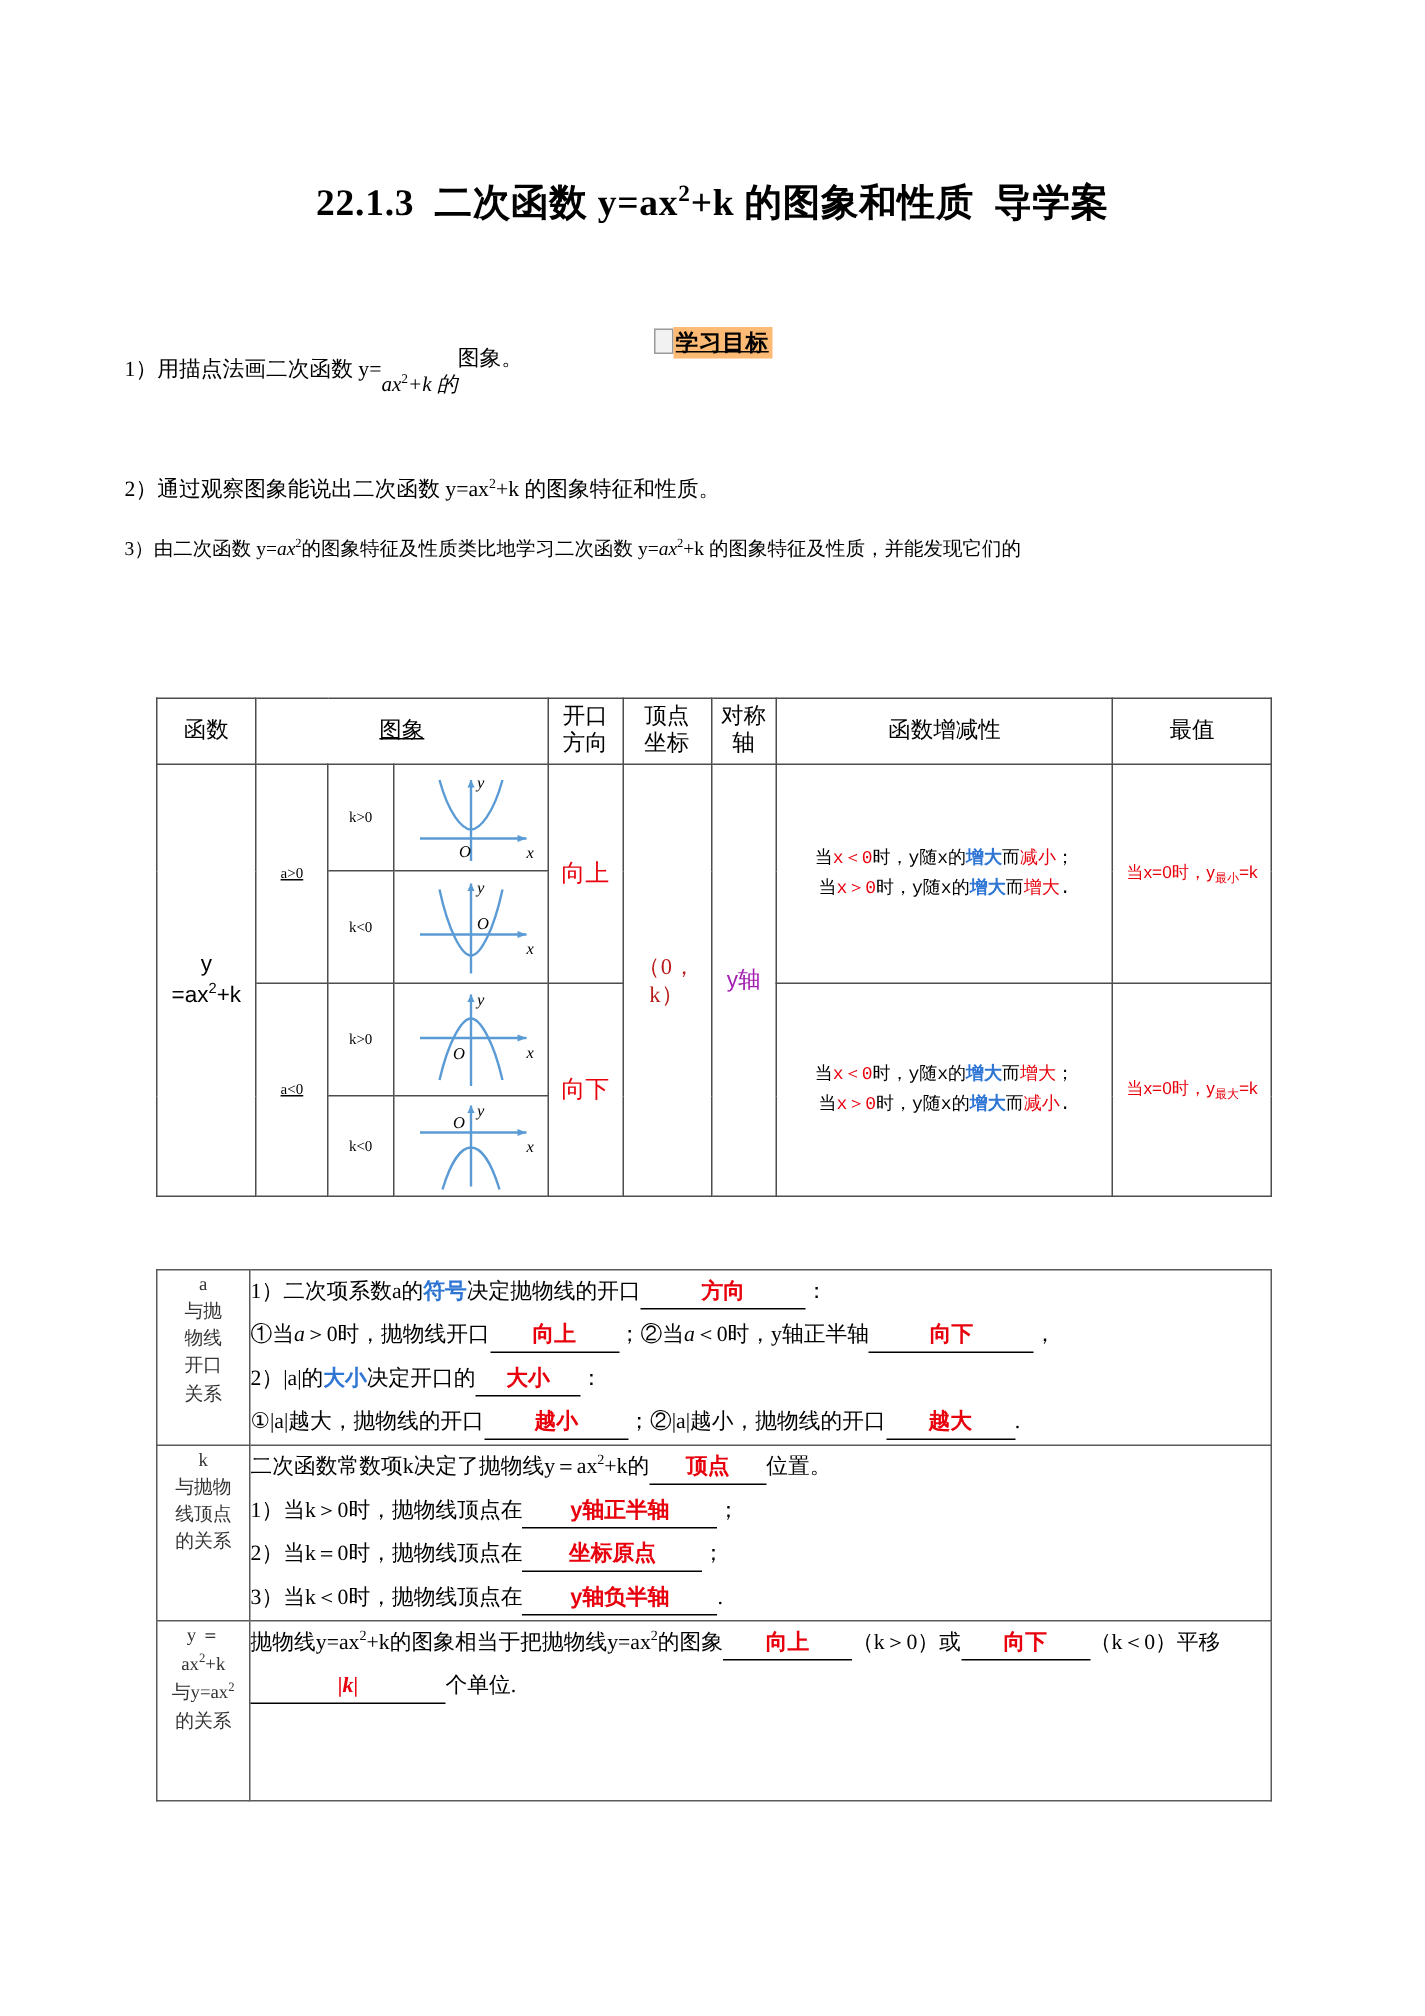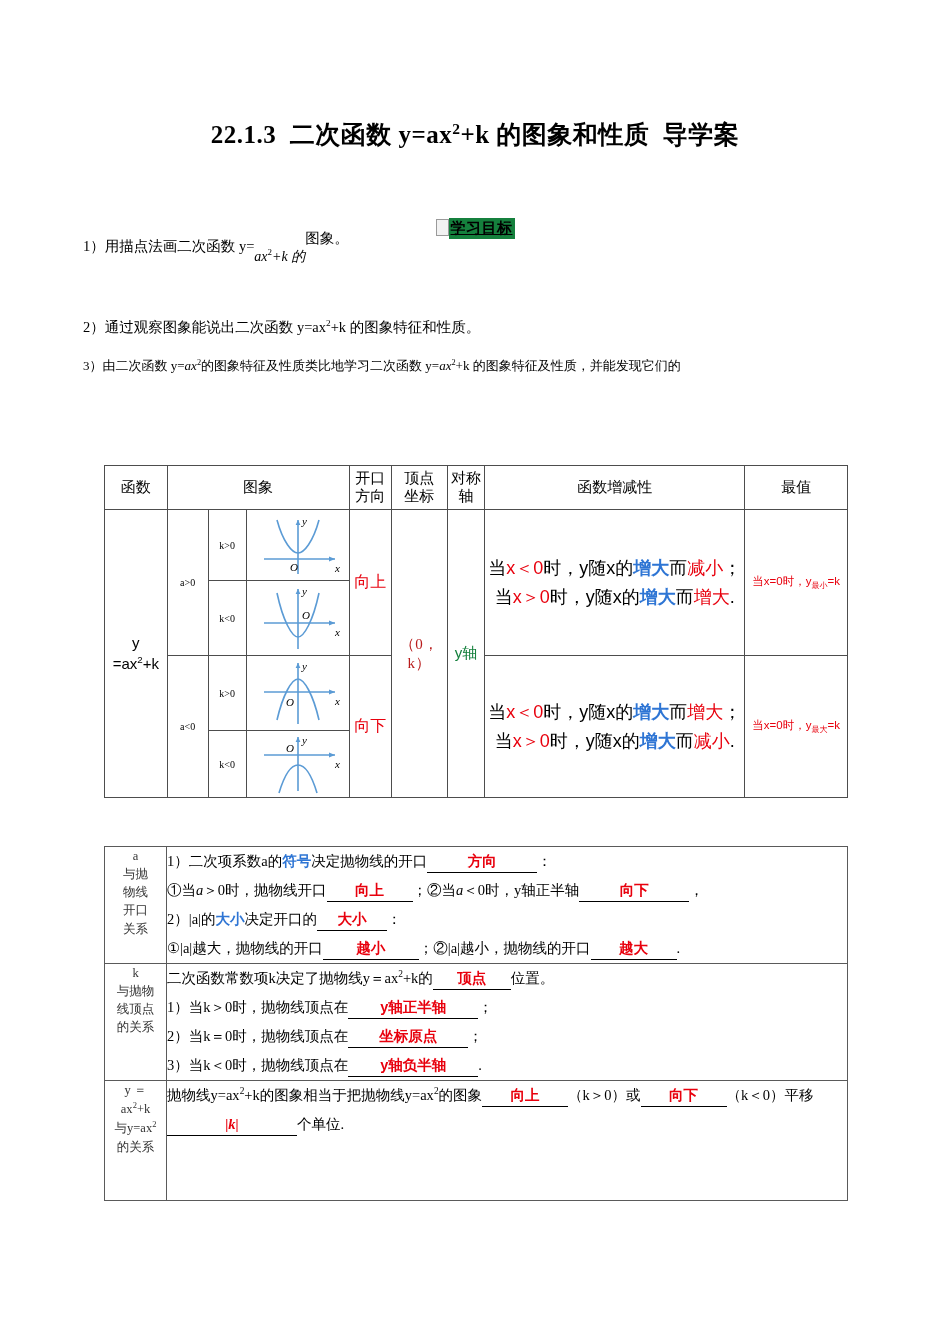--- a/index.html
+++ b/index.html
@@ -31,21 +31,21 @@
     font-size:15px; font-weight:bold;
     font-family:"Liberation Sans", sans-serif;
     vertical-align:middle;
   }
   .banner .box {
     display:inline-block; width:13px; height:17px;
     border:1px solid #9a9a9a; background:#f2f2f2;
     vertical-align:-3px; margin-right:0px;
   }
   .banner .hl {
-    display:inline-block; background:#15803d; color:#000;
+    display:inline-block; background:#fdba74; color:#000;
     text-decoration:underline; padding:1px 2px 1px 2px;
     letter-spacing:0.5px;
     text-align:right;
   }
 
   
   .objectives { position:absolute; left:83px; top:238px; width:790px; font-size:14.5px; line-height:1.1; }
   .obj-line { margin-bottom:2px; position:relative; }
   .obj1 { white-space:nowrap; height:44px; }
   .ital { font-style:italic; font-family:"Liberation Serif", serif; }
@@ -70,38 +70,38 @@
     font-family:"Liberation Serif", serif;
   }
   table.t1 td, table.t1 th {
     border:1px solid #4d4d4d;
     text-align:center; vertical-align:middle;
     padding:2px 3px;
     font-weight:normal;
   }
   table.t1 th { font-size:15px; line-height:1.15; height:44px; }
   .c-func { width:70px; }
-  .c-graph-a { width:56px; }
+  .c-graph-a { width:56px;text-decoration:underline; }
   .c-graph-k { width:50px; }
   .c-graph-img { width:100px; }
   .c-dir { width:58px; }
   .c-vert { width:63px; }
   .c-axis { width:50px; }
   .c-mono { width:238px; }
   .c-max { width:109px; }
 
   .func-cell { font-weight:bold; font-size:15px; font-family:"Liberation Sans", sans-serif; line-height:1.35; }
   .func-cell sup { font-size:0.65em; vertical-align:super; }
   .ak-cell { font-size:10px; font-family:"Liberation Serif", serif; }
   .red { color:#e8000d; }
   .blue { color:#2e75d4; font-weight:bold; }
   .dir-cell { color:#e8000d; font-weight:bold; font-size:16px; font-family:"Liberation Sans", sans-serif; }
   .vert-cell { color:#b91c1c; font-weight:bold; font-size:15px; font-family:"Liberation Serif", serif; letter-spacing:0.5px; }
-  .axis-cell { color:#15803d; font-weight:bold; font-size:15px; font-family:"Liberation Sans", sans-serif; }
-  .mono-cell { text-align:center; font-size:18px; font-weight:bold; line-height:1.6; font-family:Liberation Sans, sans-serif; }
+  .axis-cell { color:#a21caf; font-weight:bold; font-size:15px; font-family:"Liberation Sans", sans-serif; }
+  .mono-cell { text-align:center; font-size:12px; font-weight:bold; line-height:1.6; font-family:Liberation Mono, monospace; }
   .mono-cell .ln { white-space:nowrap; }
   .max-cell { color:#e8000d; font-size:11.5px; font-weight:bold; font-family:"Liberation Sans", sans-serif; white-space:nowrap; }
   .max-cell sub { font-size:0.7em; vertical-align:sub; }
   .graph-td { padding:3px 0; }
   svg.parab { display:block; margin:0 auto; }
 
   
   table.t2 {
     position:absolute; left:104px;
     width:744px;

